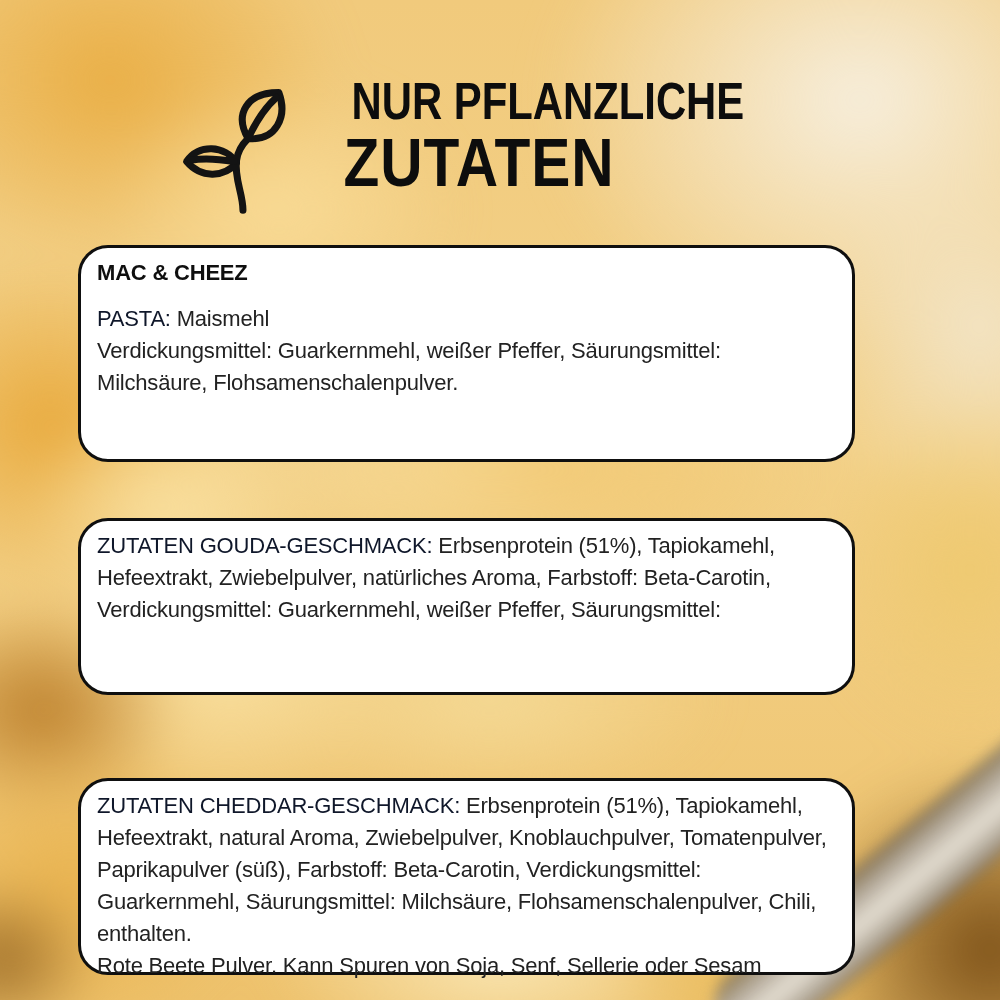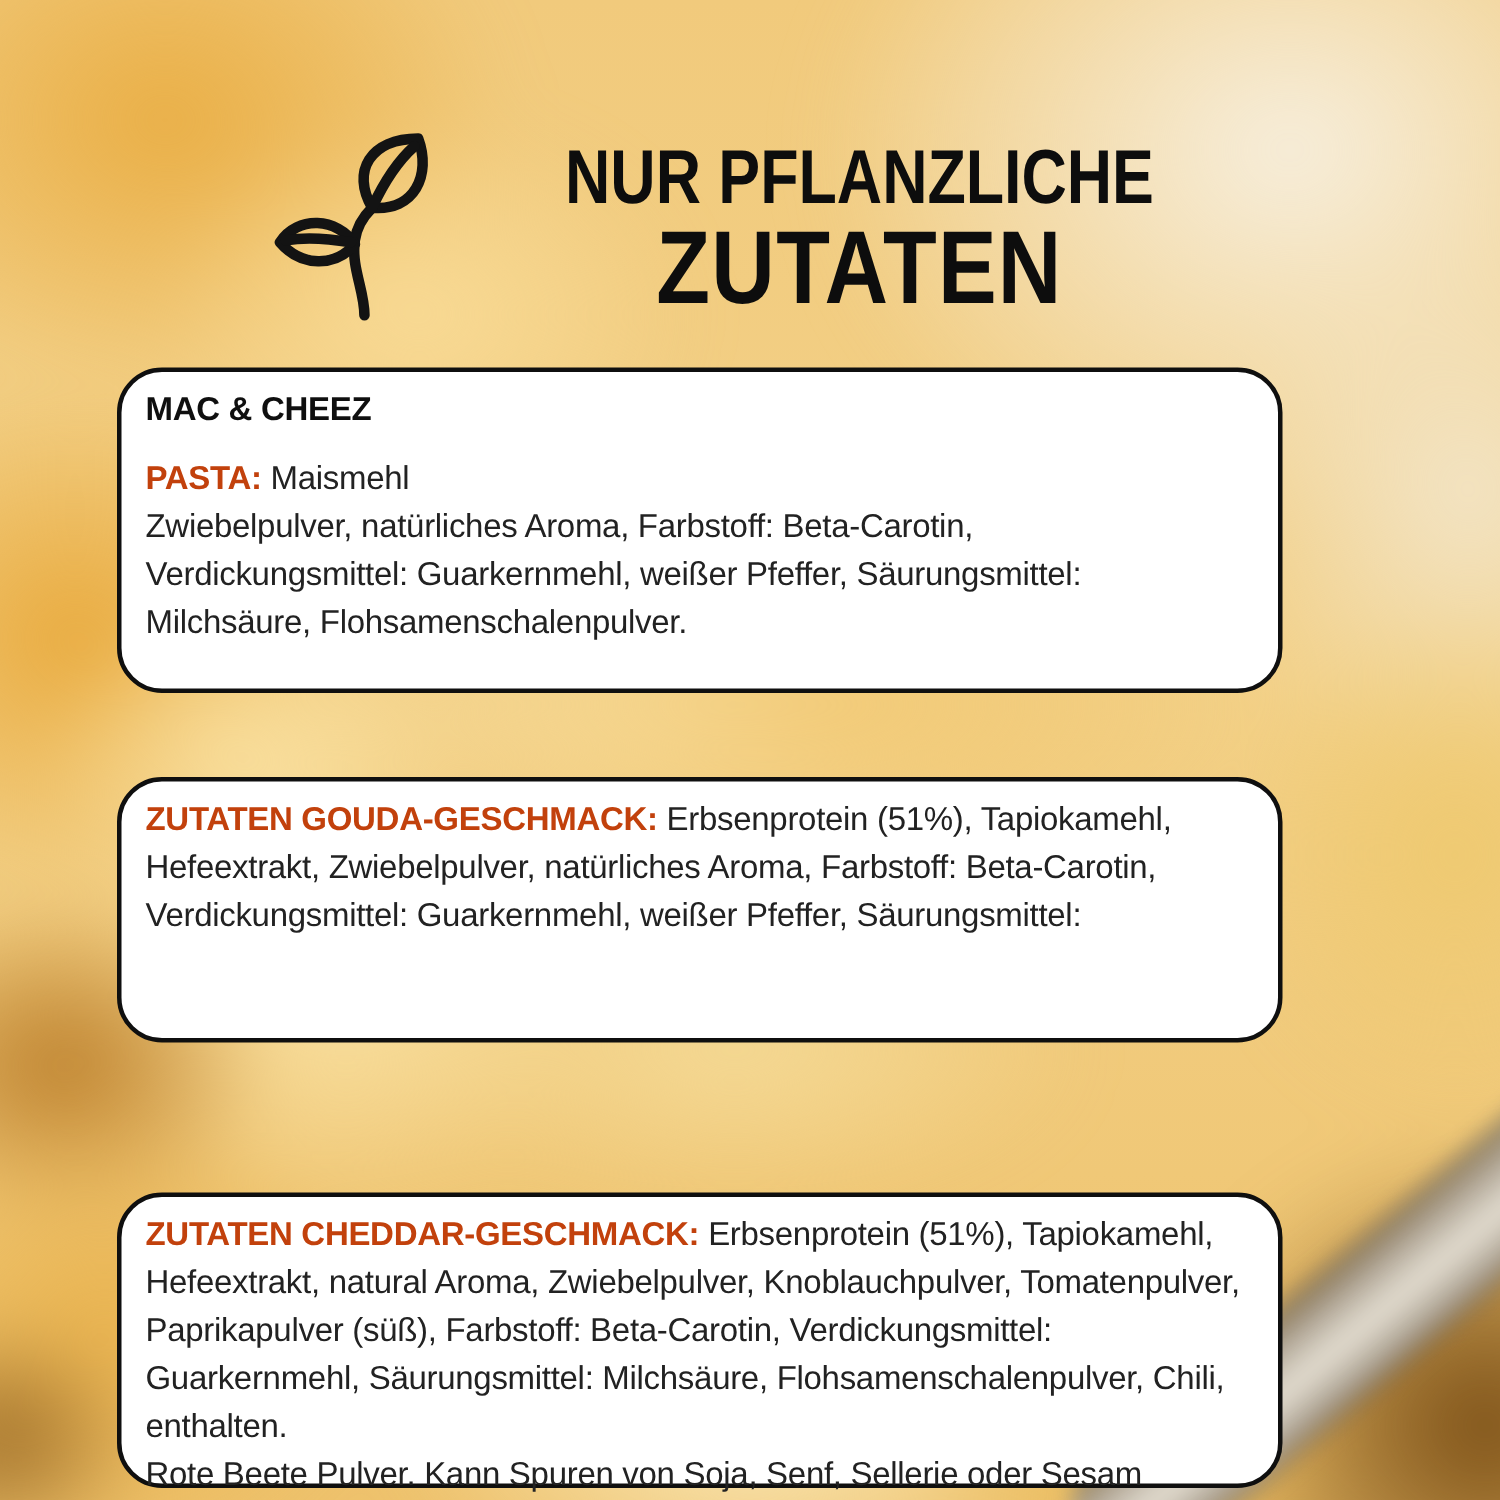--- a/index.html
+++ b/index.html
@@ -32,36 +32,36 @@
   .b-br-gold       {left:640px;top:880px;width:300px;height:240px;background:radial-gradient(closest-side,#e9bb5c,rgba(233,187,92,0));}
   .spoon{
     position:absolute;left:660px;top:810px;width:560px;height:86px;
     transform:rotate(-40deg);transform-origin:center;
     background:linear-gradient(180deg,rgba(90,82,70,.65) 0%,#b9b0a2 30%,#e6e0d3 55%,#a79d8e 85%,rgba(90,82,70,.5) 100%);
     filter:blur(7px);border-radius:40px;
   }
   
   .header{position:absolute;left:0;top:0;width:1000px;}
   .sprout{position:absolute;left:170px;top:80px;width:128px;height:140px;}
-  .titles{position:absolute;left:303px;top:88px;width:540px;text-align:center;color:#0d0d0d;}
+  .titles{position:absolute;left:303px;top:72px;width:540px;color:#0d0d0d;}
   .title1{font-size:51px;font-weight:700;letter-spacing:0px;transform:scaleX(.82);transform-origin:50% 50%;white-space:nowrap;}
   .title2{font-size:69px;font-weight:700;letter-spacing:1px;margin-top:-8px;transform:scaleX(.85);transform-origin:50% 50%;white-space:nowrap;}
   
   .card{
     position:absolute;left:78px;width:777px;box-sizing:border-box;
     background:#ffffff;border:3.5px solid #0f0f0f;border-radius:30px;
     padding:9px 16px;color:#222222;
     font-size:22px;line-height:32px;letter-spacing:-0.2px;
   }
   .card-1{top:245px;height:217px;}
   .card-2{top:518px;height:177px;}
-  .card-3{top:795px;height:197px;}
+  .card-3{top:778px;height:197px;}
   .card-title{font-weight:700;color:#0f0f0f;margin-bottom:14px;white-space:nowrap;}
   .line{white-space:nowrap;}
-  .line b{font-weight:700;color:#c2410c;}
+  .line b{font-weight:400;color:#0f172a;}
 </style>
 </head>
 <body>
 
 <div class="poster">
 
   <div class="bg">
     <div class="blobs">
       <div class="blob b-topleft"></div>
       <div class="blob b-topleft2"></div>
@@ -97,21 +97,20 @@
     </svg>
     <div class="titles">
       <div class="title1">NUR PFLANZLICHE</div>
       <div class="title2">ZUTATEN</div>
     </div>
   </div>
 
   <div class="card card-1">
       <div class="card-title">MAC &amp; CHEEZ</div>
       <div class="line"><b>PASTA:</b><span> Maismehl</span></div>
-      <div class="line"><span>Zwiebelpulver, natürliches Aroma, Farbstoff: Beta-Carotin,</span></div>
       <div class="line"><span>Verdickungsmittel: Guarkernmehl, weißer Pfeffer, Säurungsmittel:</span></div>
       <div class="line"><span>Milchsäure, Flohsamenschalenpulver.</span></div>
     </div>
   <div class="card card-2">
       <div class="line"><b>ZUTATEN GOUDA-GESCHMACK:</b><span> Erbsenprotein (51%), Tapiokamehl,</span></div>
       <div class="line"><span>Hefeextrakt, Zwiebelpulver, natürliches Aroma, Farbstoff: Beta-Carotin,</span></div>
       <div class="line"><span>Verdickungsmittel: Guarkernmehl, weißer Pfeffer, Säurungsmittel:</span></div>
     </div>
   <div class="card card-3">
       <div class="line"><b>ZUTATEN CHEDDAR-GESCHMACK:</b><span> Erbsenprotein (51%), Tapiokamehl,</span></div>

